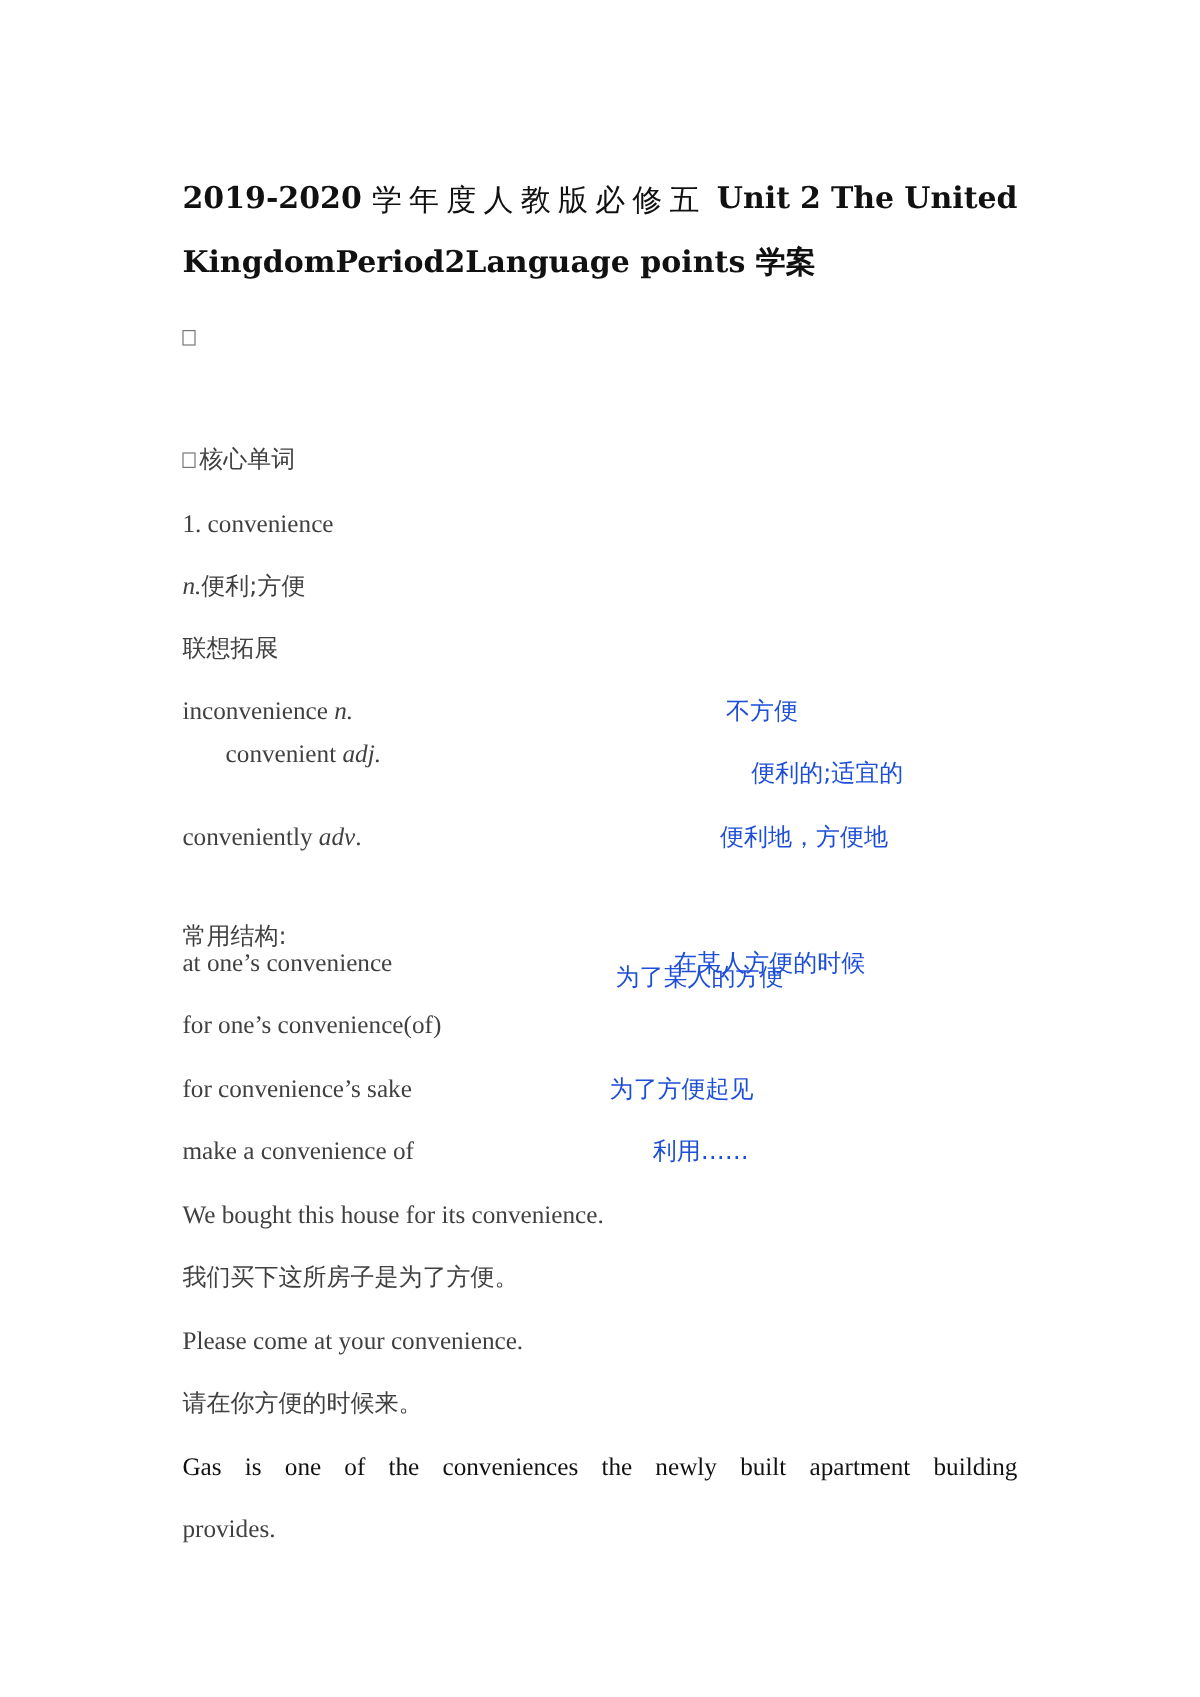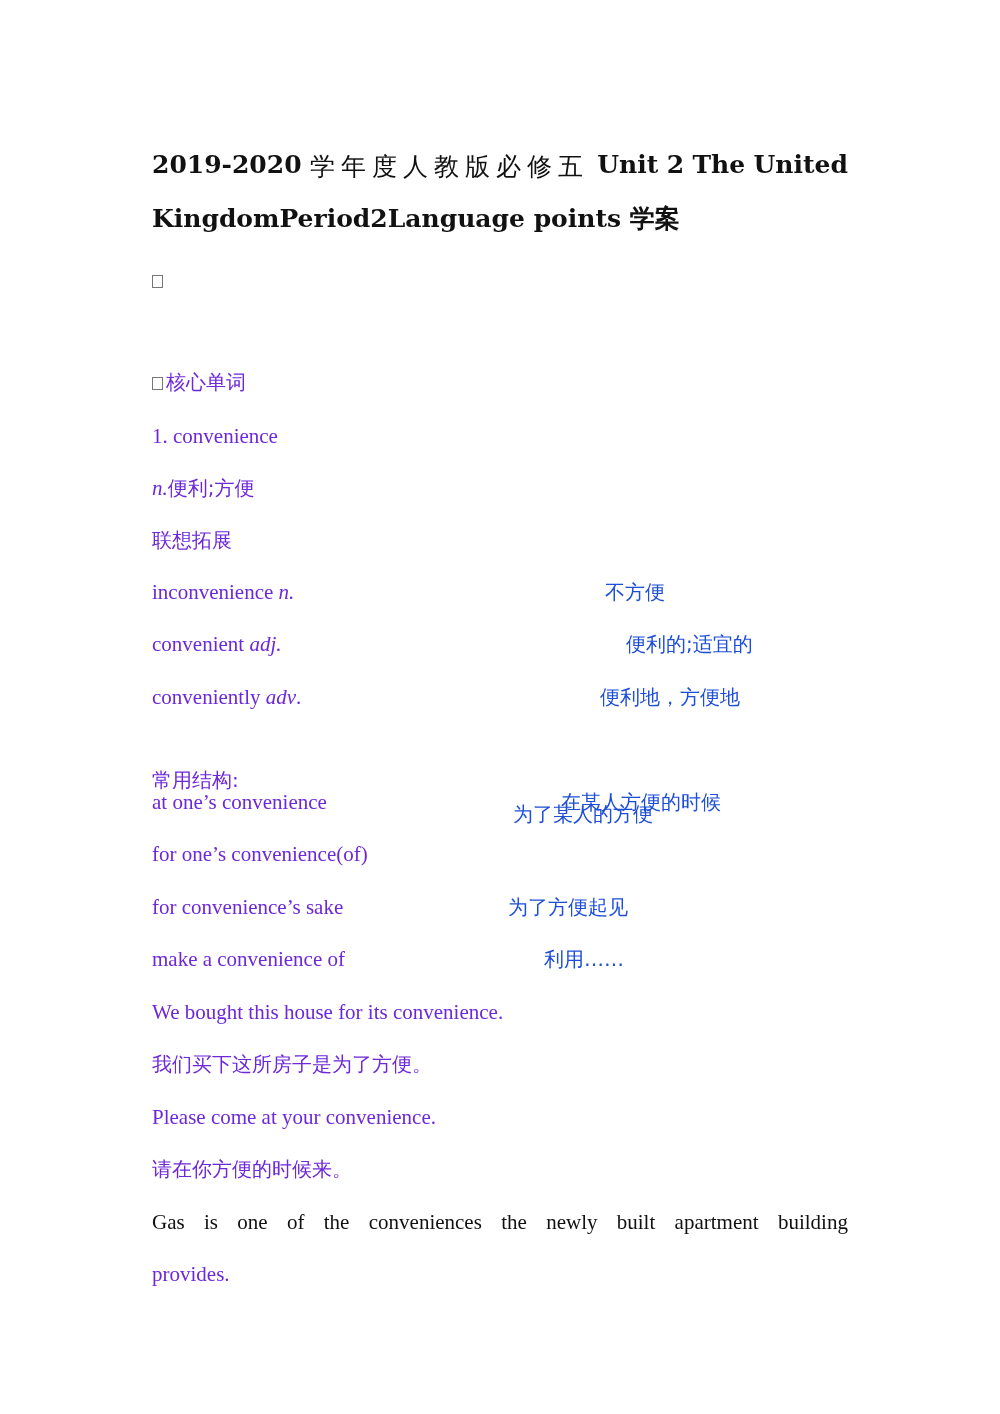--- a/index.html
+++ b/index.html
@@ -37,21 +37,21 @@
     }
     .title-line2 {
       top: 202px;
     }
     .line {
       position: absolute;
       left: 152px;
       font-size: 21px;
       line-height: 28px;
       white-space: nowrap;
-      color: #6d28d9;
+      color: #404040;
     }
     .cjk {
       font-family: "DejaVu Sans", "Liberation Sans", sans-serif;
       font-size: 20px;
     }
     .box-glyph {
       display: inline-block;
       width: 11px;
       height: 13px;
       border: 1px solid #777;
@@ -109,21 +109,21 @@
   </div>
 
   <div class="line cjk" style="top:526px;">联想拓展</div>
 
   <div class="line" style="top:578px;font-family:Liberation Serif, serif;">
     <span>inconvenience</span>
     <i>n.</i>
   </div>
   <div class="right" style="left:605px;top:578px;">不方便</div>
 
-  <div class="line" style="top:630px;">
+  <div class="line" style="top:614px;margin-left:36px;">
     <span>convenient</span>
     <i>adj.</i>
   </div>
   <div class="right" style="left:626px;top:630px;">便利的;适宜的</div>
 
   <div class="line" style="top:683px;">
     <span>conveniently</span>
     <i>adv</i><span>.</span>
   </div>
   <div class="right" style="left:600px;top:683px;">便利地，方便地</div>

